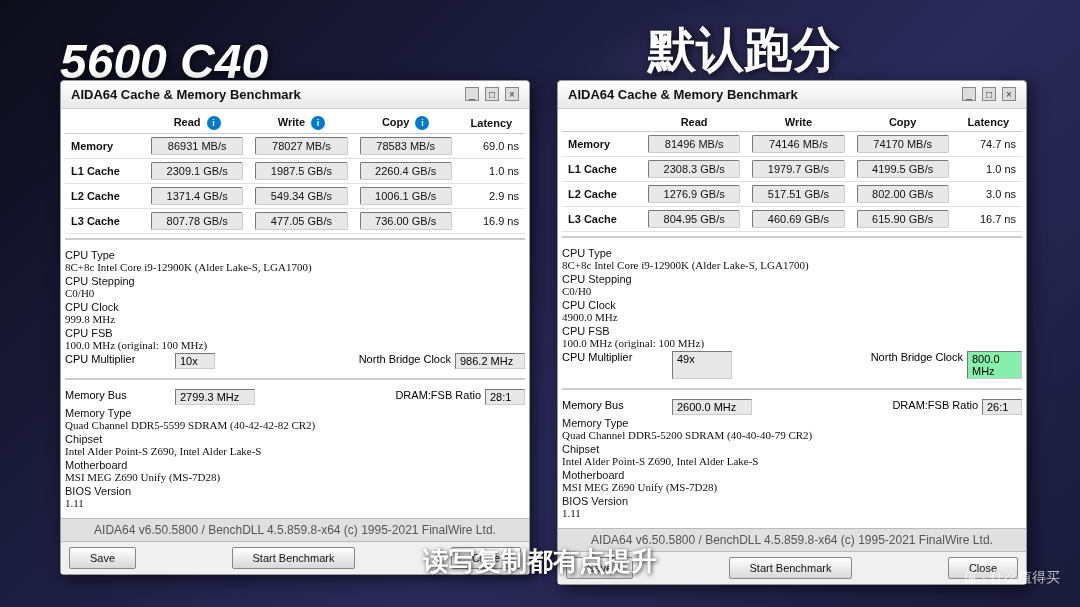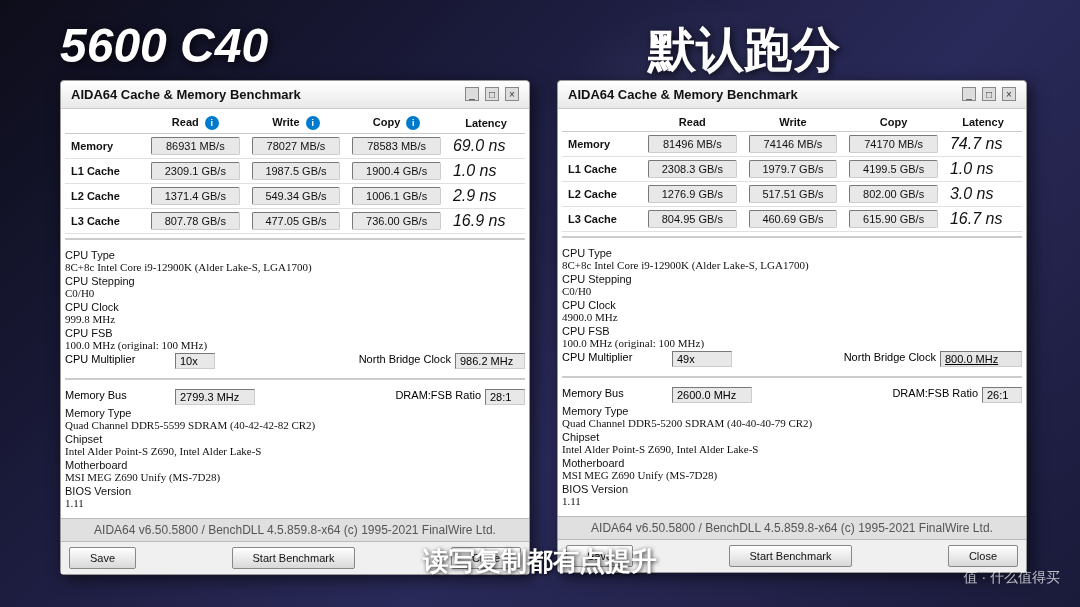--- a/index.html
+++ b/index.html
@@ -24,21 +24,21 @@
       top: 0;
       width: 350px;
       height: 300px;
       background: radial-gradient(ellipse, rgba(80,80,120,0.4) 0%, transparent 70%);
       border-radius: 50%;
     }
 
     .title-left {
       position: absolute;
       left: 60px;
-      top: 18px;
+      top: 34px;
       font-size: 48px;
       font-weight: 900;
       color: white;
       text-shadow: 2px 2px 8px rgba(0,0,0,0.8);
       font-style: italic;
     }
 
     .title-right {
       position: absolute;
       right: 240px;
@@ -231,23 +231,22 @@
       cursor: pointer;
       color: #111;
       border-radius: 2px;
     }
 
     .info-section {
       padding: 4px 0;
     }
 
     .latency-cell {
-      text-align: left;
-      font-size: 16px;
-      font-style: italic;
+      text-align: right;
+      font-size: 11px;
     }
   </style>
 </head>
 <body>
 
 <div class="bg-image"></div>
 <div class="bg-blur-person"></div>
 
 <div class="title-left">5600 C40</div>
 <div class="title-right">默认跑分</div>
@@ -288,21 +287,21 @@
   </tr>
           <tr>
     <td class="row-label">L1 Cache</td>
     <td>
               <div class="value-cell">2309.1 GB/s</div>
             </td>
     <td>
               <div class="value-cell">1987.5 GB/s</div>
             </td>
     <td>
-              <div class="value-cell">1900.4 GB/s</div>
+              <div class="value-cell">2260.4 GB/s</div>
             </td>
     <td class="latency-cell">1.0 ns</td>
   </tr>
           <tr>
     <td class="row-label">L2 Cache</td>
     <td>
               <div class="value-cell">1371.4 GB/s</div>
             </td>
     <td>
               <div class="value-cell">549.34 GB/s</div>
@@ -482,21 +481,21 @@
         <span class="info-value">4900.0 MHz</span>
       </div>
         <div class="info-row">
         <span class="info-label">CPU FSB</span>
         <span class="info-value">100.0 MHz (original: 100 MHz)</span>
       </div>
         <div style="display: flex; font-size: 11px; padding: 1px 0px;">
         <span style="width:110px;flex-shrink:0">CPU Multiplier</span>
         <span style="background:#e8e8e8;border:1px inset #ccc;padding:1px 4px;width:60px;">49x</span>
         <span style="margin-left:auto;margin-right:4px;">North Bridge Clock</span>
-        <span style="background:#e5e5e5;border:1px inset #ccc;padding:1px 4px;width:82px;text-decoration:underline;">800.0 MHz</span>
+        <span style="background:#86efac;border:1px inset #ccc;padding:1px 4px;width:55px;">800.0 MHz</span>
       </div>
       </div>
 
     <div class="section-divider"></div>
 
     <div class="info-section" id="right-mem-info">
     <div style="display: flex; font-size: 11px; padding: 1px 0px;">
         <span style="width:110px;flex-shrink:0">Memory Bus</span>
         <span style="background:#e8e8e8;border:1px inset #ccc;padding:1px 4px;width:80px;">2600.0 MHz</span>
         <span style="margin-left:auto;margin-right:4px;">DRAM:FSB Ratio</span>

